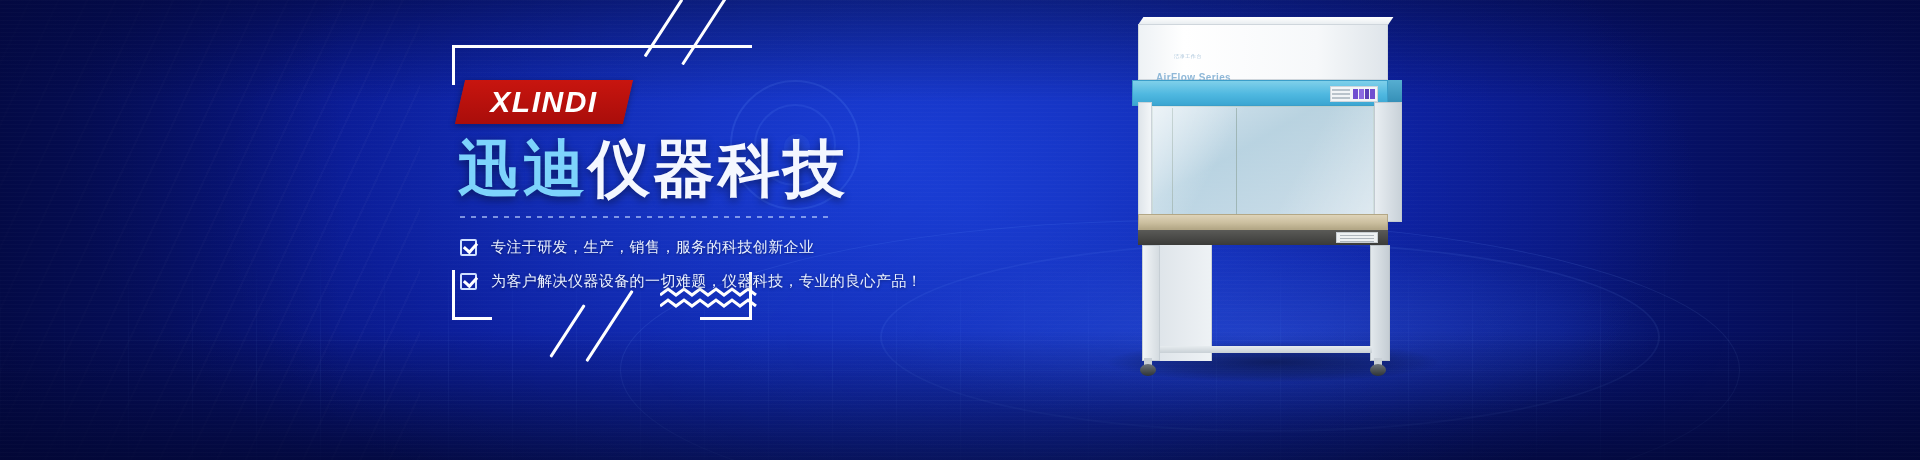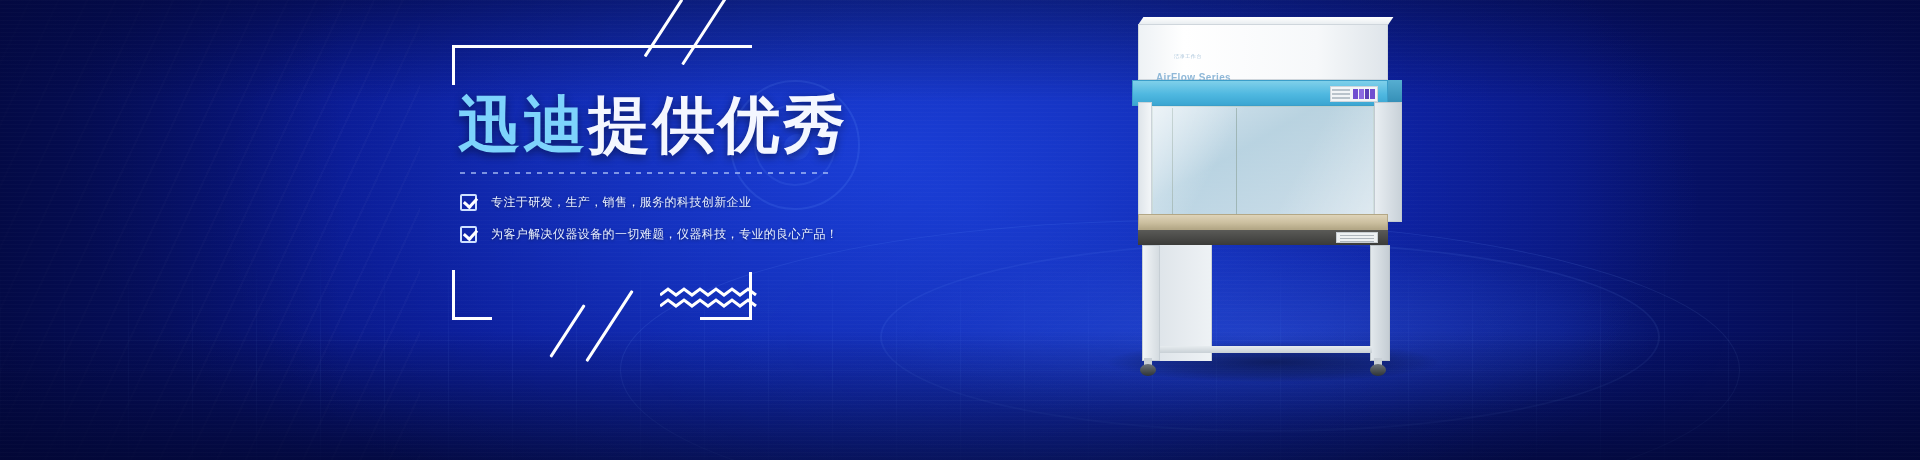--- a/index.html
+++ b/index.html
@@ -144,21 +144,21 @@
     border:2px solid #cfe0ff; border-radius:2px;
     position:relative; display:block;
   }
   .check-box::after{
     content:""; position:absolute; left:2px; top:1px;
     width:10px; height:6px;
     border-left:3px solid #ffffff; border-bottom:3px solid #ffffff;
     transform:rotate(-48deg);
   }
   .bullet-text{
-    color:#eaf1ff; font-size:12px; letter-spacing:.4px;
+    color:#eaf1ff; font-size:15px; letter-spacing:.4px;
     font-family:"DejaVu Sans","Liberation Sans",sans-serif;
     text-shadow:0 1px 3px rgba(0,0,0,.4);
   }
 
   
   #product{ position:absolute; left:1118px; top:24px; width:300px; height:350px; }
 
   .pr-shadow{
     position:absolute; left:-10px; bottom:-8px; width:330px; height:40px;
     border-radius:50%;
@@ -313,23 +313,27 @@
   <div class="slash" id="slash-c"></div>
   <div class="slash" id="slash-d"></div>
 
   <svg id="waves" viewBox="0 0 100 26">
     <polyline points="0,9 8,3 16,9 24,3 32,9 40,3 48,9 56,3 64,9 72,3 80,9 88,3 96,9" fill="none" stroke="#ffffff" stroke-width="3"></polyline>
     <polyline points="0,20 8,14 16,20 24,14 32,20 40,14 48,20 56,14 64,20 72,14 80,20 88,14 96,20" fill="none" stroke="#ffffff" stroke-width="3"></polyline>
   </svg>
 
   <div class="content">
 
+    <div class="logo-wrap">
+      <div class="logo-shape"></div>
+      <div class="logo-text">XLINDI</div>
+    </div>
 
     <div class="headline">
-      <span class="gold">迅迪</span><span class="white">提供优秀</span>
+      <span class="gold">迅迪</span><span class="white">仪器科技</span>
     </div>
 
     <div class="divider"></div>
 
     <div class="bullets">
       <div class="bullet">
         <span class="check-box"></span>
         <span class="bullet-text">专注于研发，生产，销售，服务的科技创新企业</span>
       </div>
       <div class="bullet">

